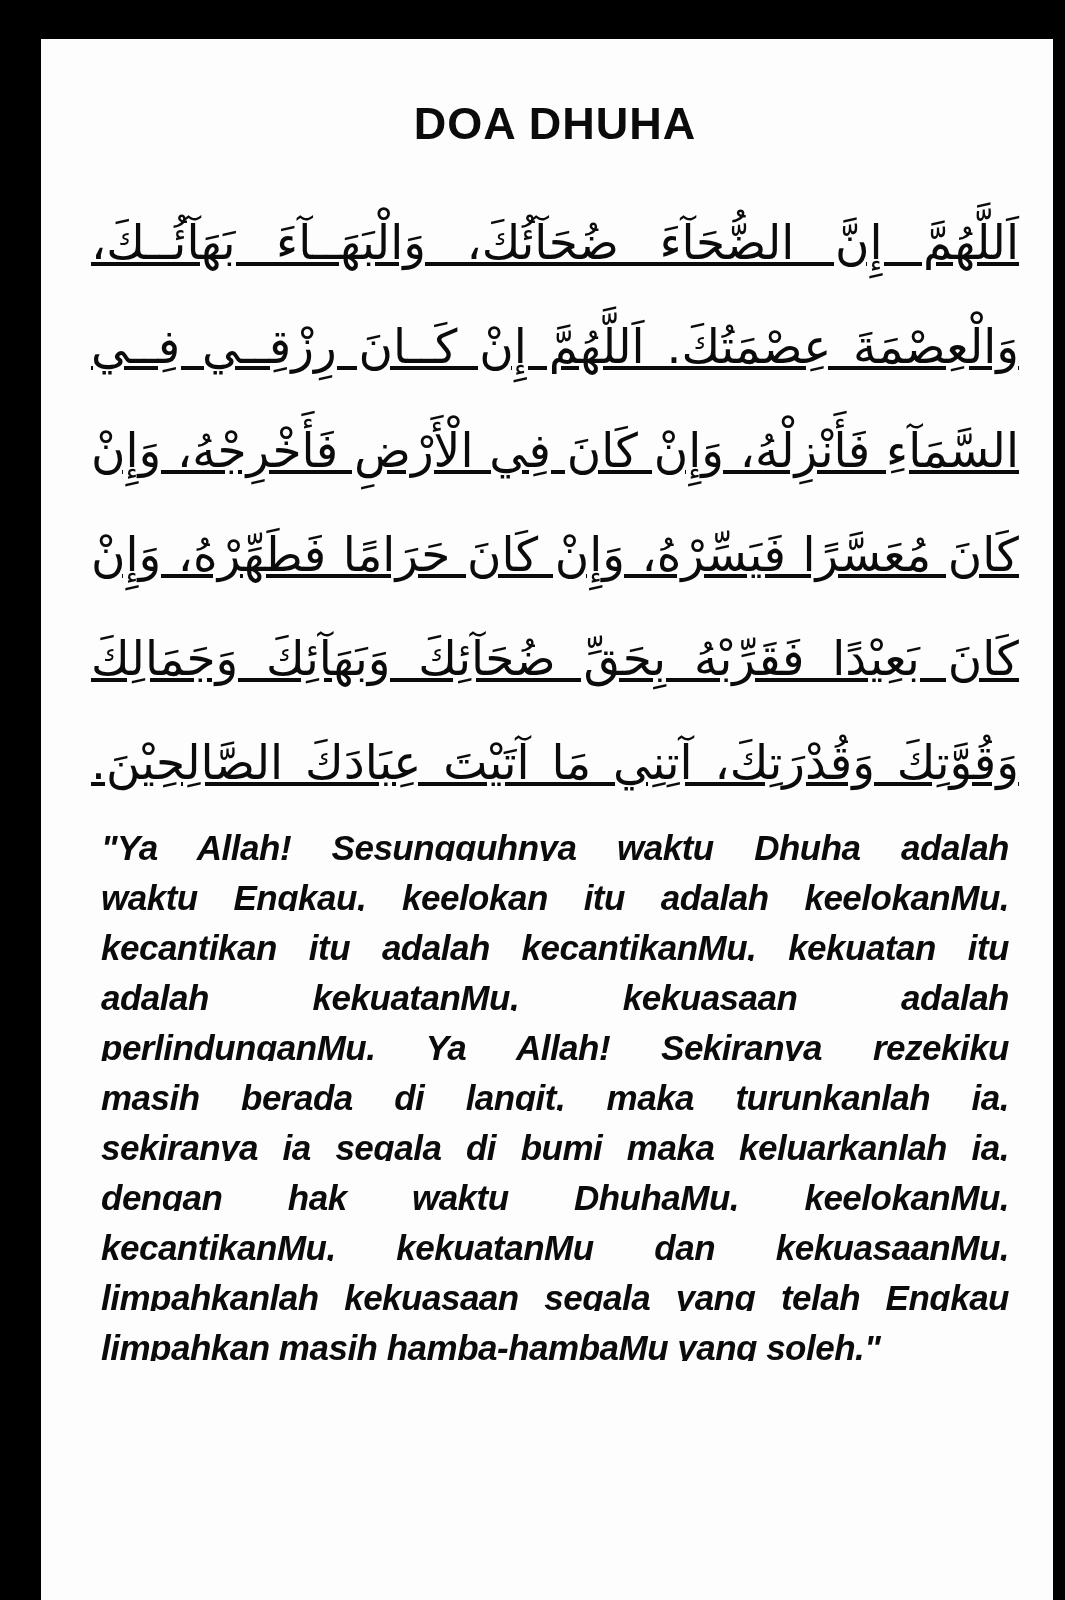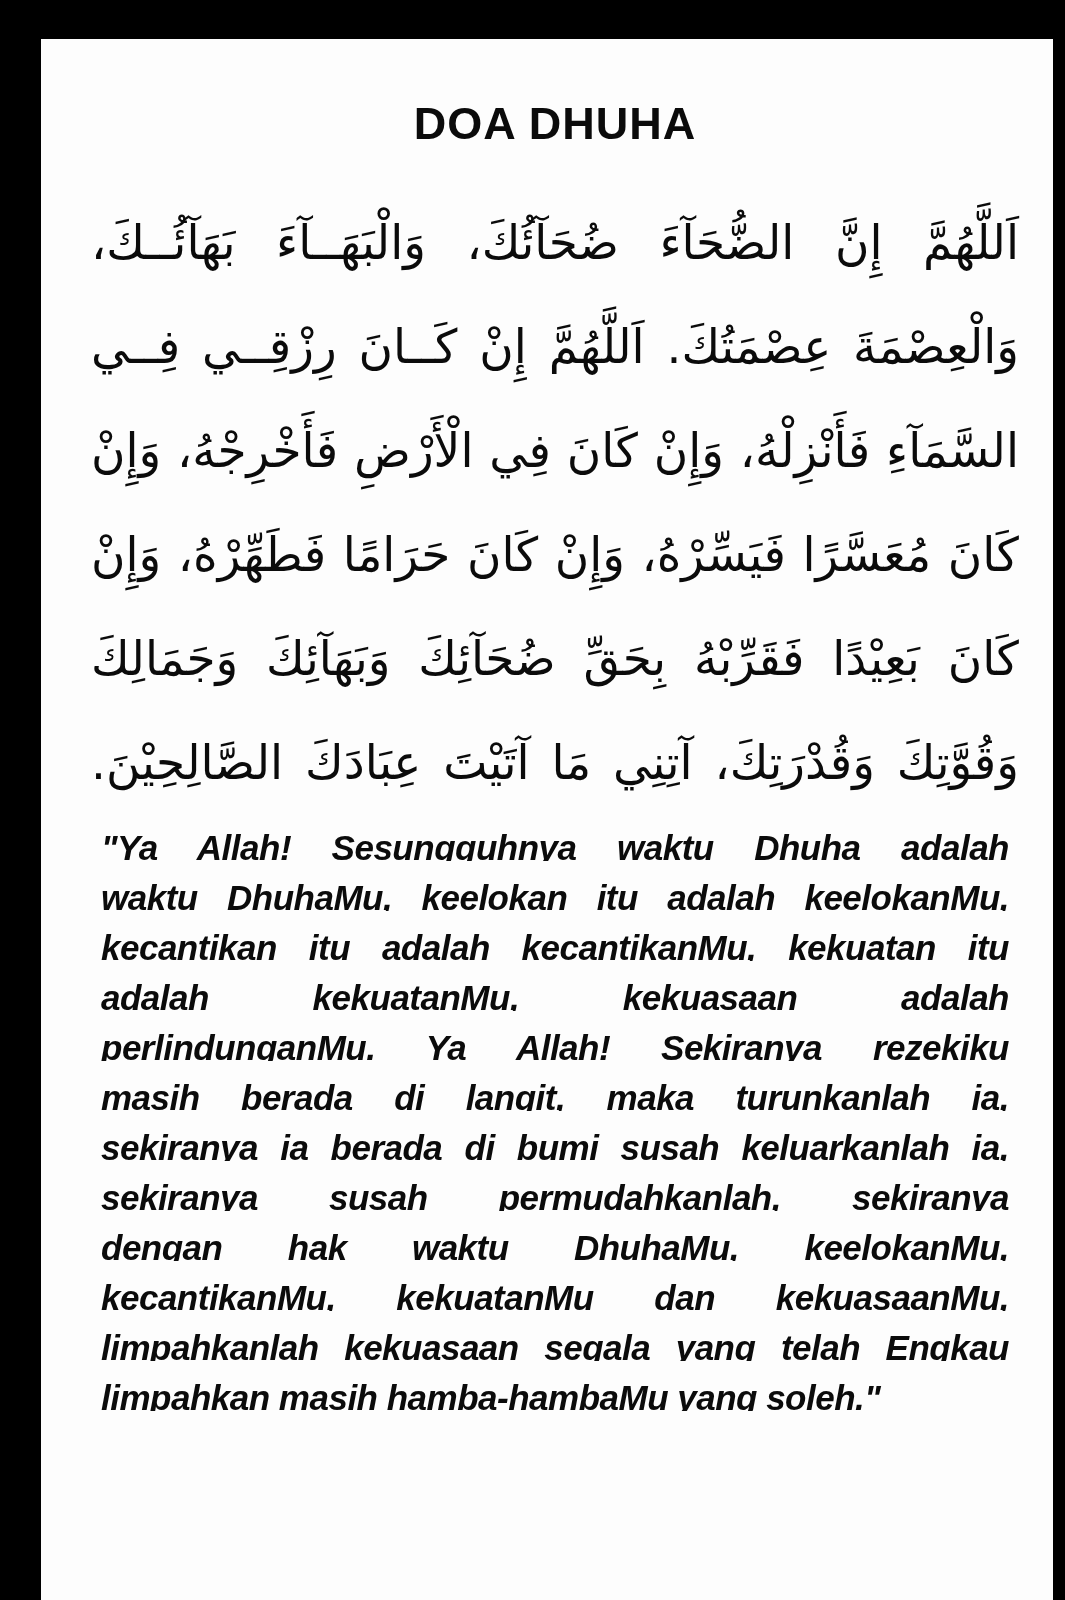--- a/index.html
+++ b/index.html
@@ -39,20 +39,21 @@
     font-family: "DejaVu Sans", sans-serif;
     font-size: 47px;
     color: #0b0b0b;
   }
   .arabic .aline {
     height: 104px;
     line-height: 104px;
     text-align: justify;
     text-align-last: justify;
     overflow: hidden;
+    text-decoration: underline;
   }
 
   .translation {
     margin-top: 8px;
     padding: 0 36px;
     font-family: "Liberation Sans", sans-serif;
     font-weight: bold;
     font-style: italic;
     font-size: 35px;
     letter-spacing: -0.5px;
@@ -82,27 +83,26 @@
       <div class="aline">اَللَّهُمَّ إِنَّ الضُّحَآءَ ضُحَآئُكَ، وَالْبَهَــآءَ بَهَآئُــكَ،</div>
       <div class="aline">وَالْعِصْمَةَ عِصْمَتُكَ. اَللَّهُمَّ إِنْ كَــانَ رِزْقِــي فِــي</div>
       <div class="aline">السَّمَآءِ فَأَنْزِلْهُ، وَإِنْ كَانَ فِي الْأَرْضِ فَأَخْرِجْهُ، وَإِنْ</div>
       <div class="aline">كَانَ مُعَسَّرًا فَيَسِّرْهُ، وَإِنْ كَانَ حَرَامًا فَطَهِّرْهُ، وَإِنْ</div>
       <div class="aline">كَانَ بَعِيْدًا فَقَرِّبْهُ بِحَقِّ ضُحَآئِكَ وَبَهَآئِكَ وَجَمَالِكَ</div>
       <div class="aline">وَقُوَّتِكَ وَقُدْرَتِكَ، آتِنِي مَا آتَيْتَ عِبَادَكَ الصَّالِحِيْنَ.</div>
     </div>
 
     <div class="translation" lang="id">
       <div class="tline">"Ya Allah! Sesungguhnya waktu Dhuha adalah</div>
-      <div class="tline">waktu DhuhaMu, keelokan itu adalah keelokanMu,</div>
+      <div class="tline">waktu Engkau, keelokan itu adalah keelokanMu,</div>
       <div class="tline">kecantikan itu adalah kecantikanMu, kekuatan itu</div>
       <div class="tline">adalah kekuatanMu, kekuasaan adalah</div>
       <div class="tline">perlindunganMu. Ya Allah! Sekiranya rezekiku</div>
       <div class="tline">masih berada di langit, maka turunkanlah ia,</div>
-      <div class="tline">sekiranya ia berada di bumi susah keluarkanlah ia,</div>
-      <div class="tline">sekiranya susah permudahkanlah, sekiranya</div>
+      <div class="tline">sekiranya ia segala di bumi maka keluarkanlah ia,</div>
       <div class="tline">dengan hak waktu DhuhaMu, keelokanMu,</div>
       <div class="tline">kecantikanMu, kekuatanMu dan kekuasaanMu,</div>
       <div class="tline">limpahkanlah kekuasaan segala yang telah Engkau</div>
       <div class="tline last">limpahkan masih hamba-hambaMu yang soleh."</div>
     </div>
 
   </div>
 </div>
 
 </body></html>

